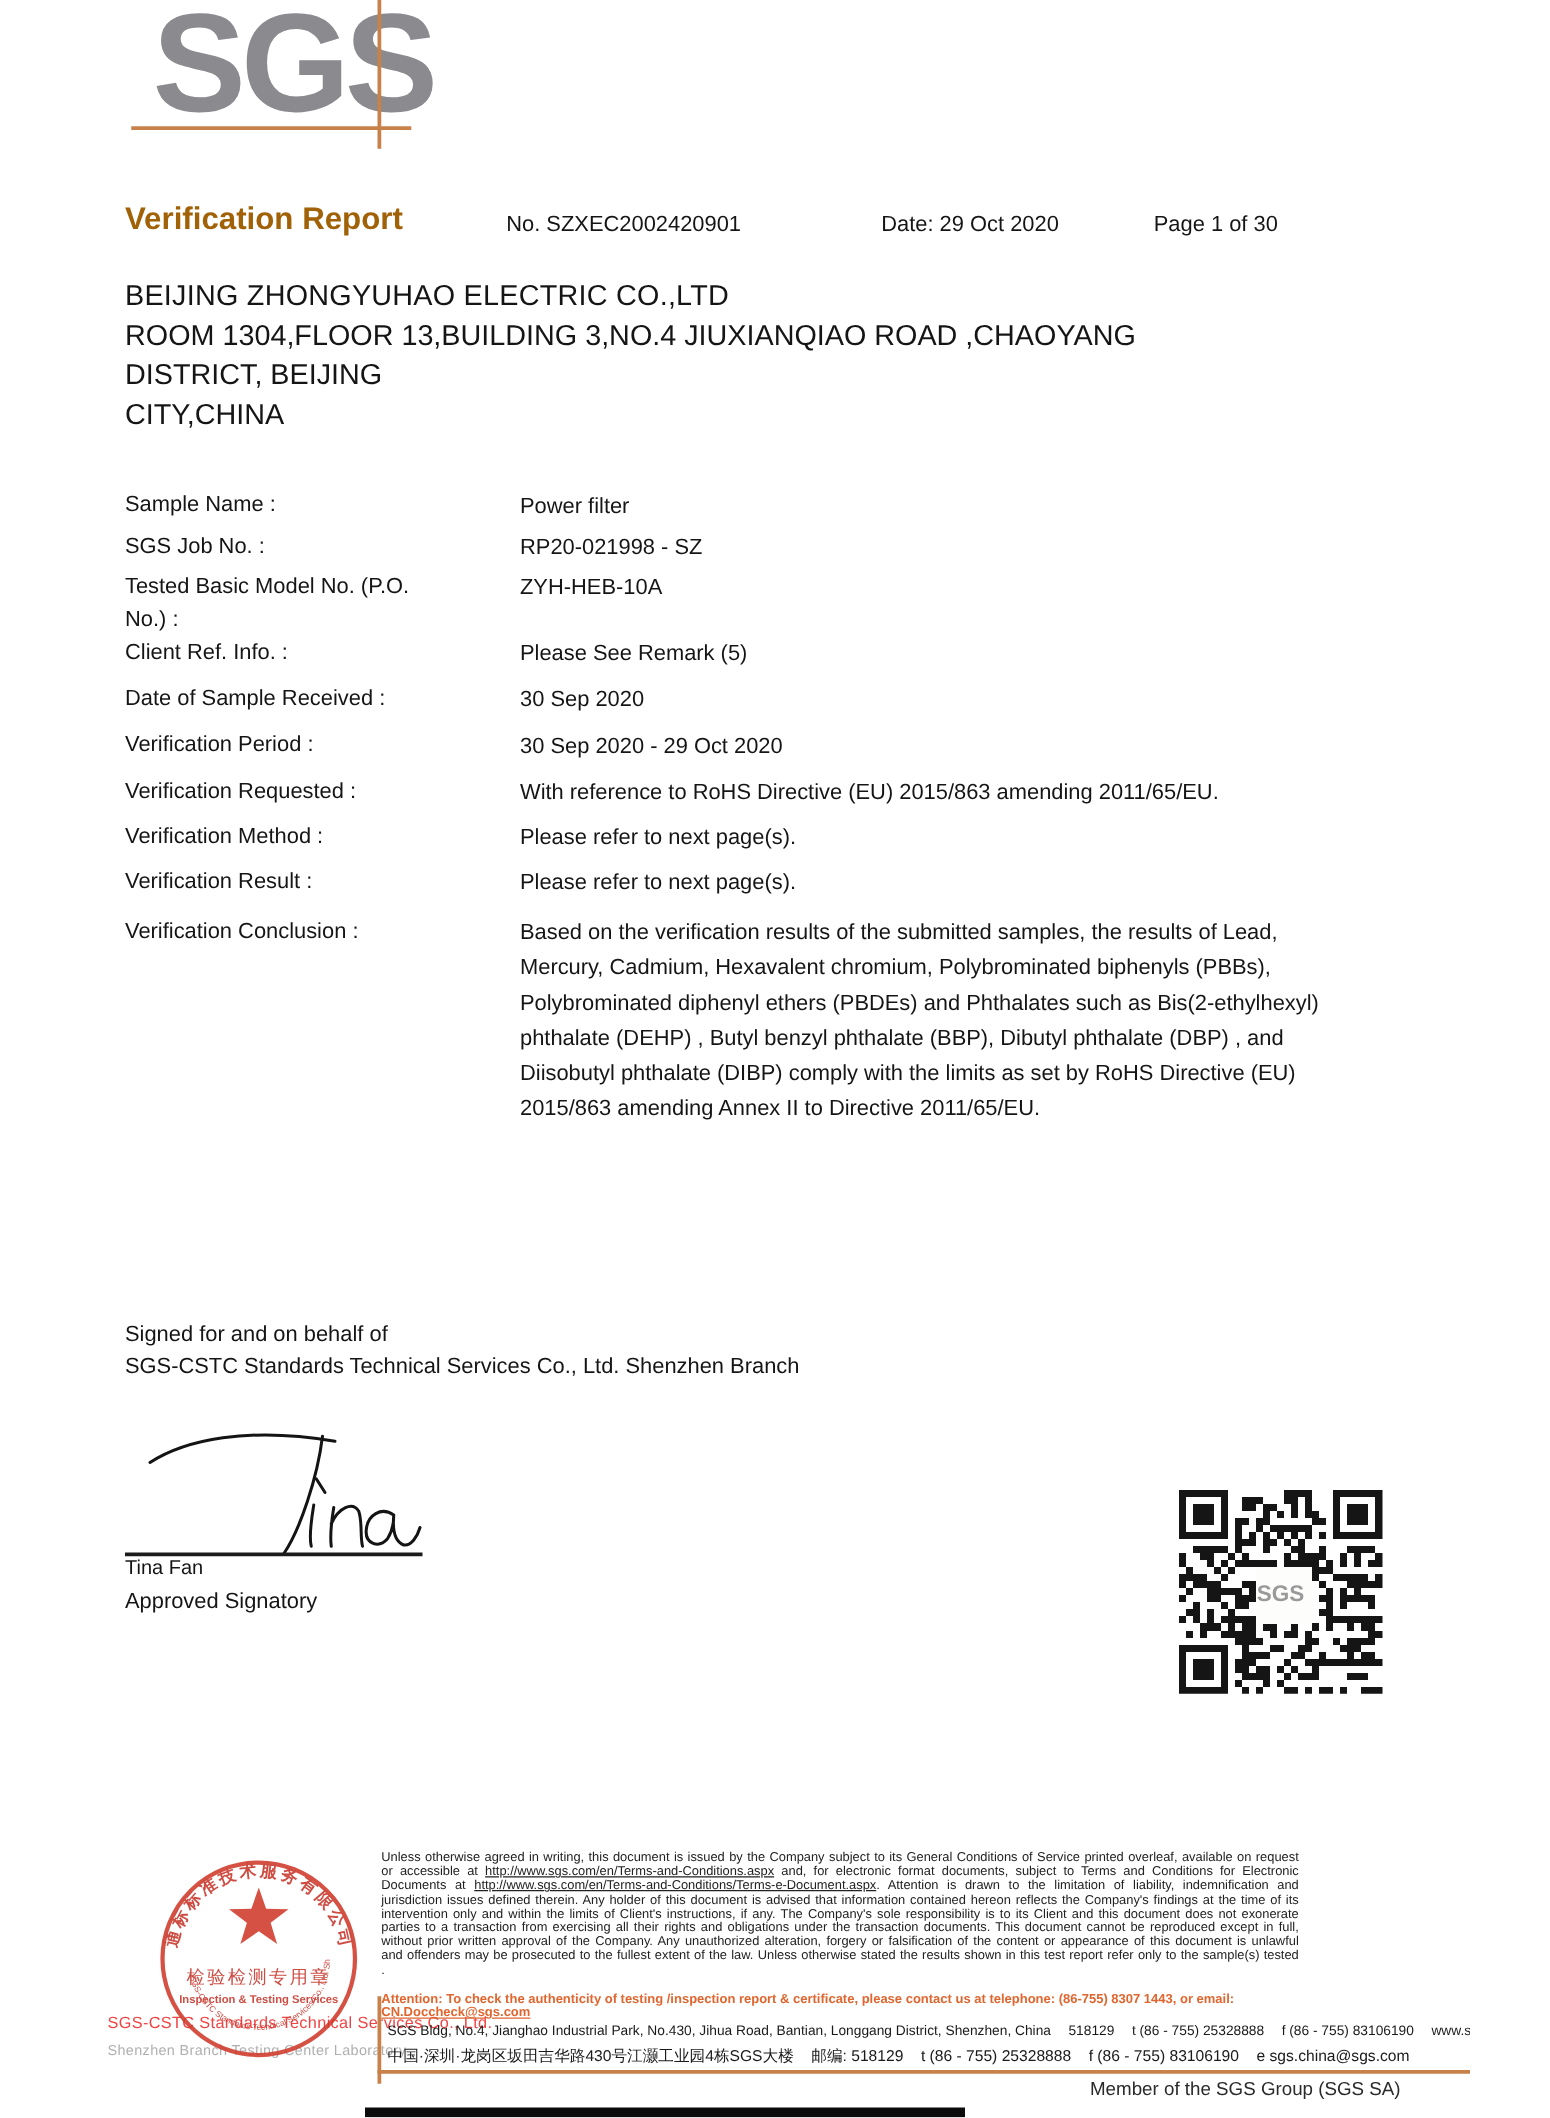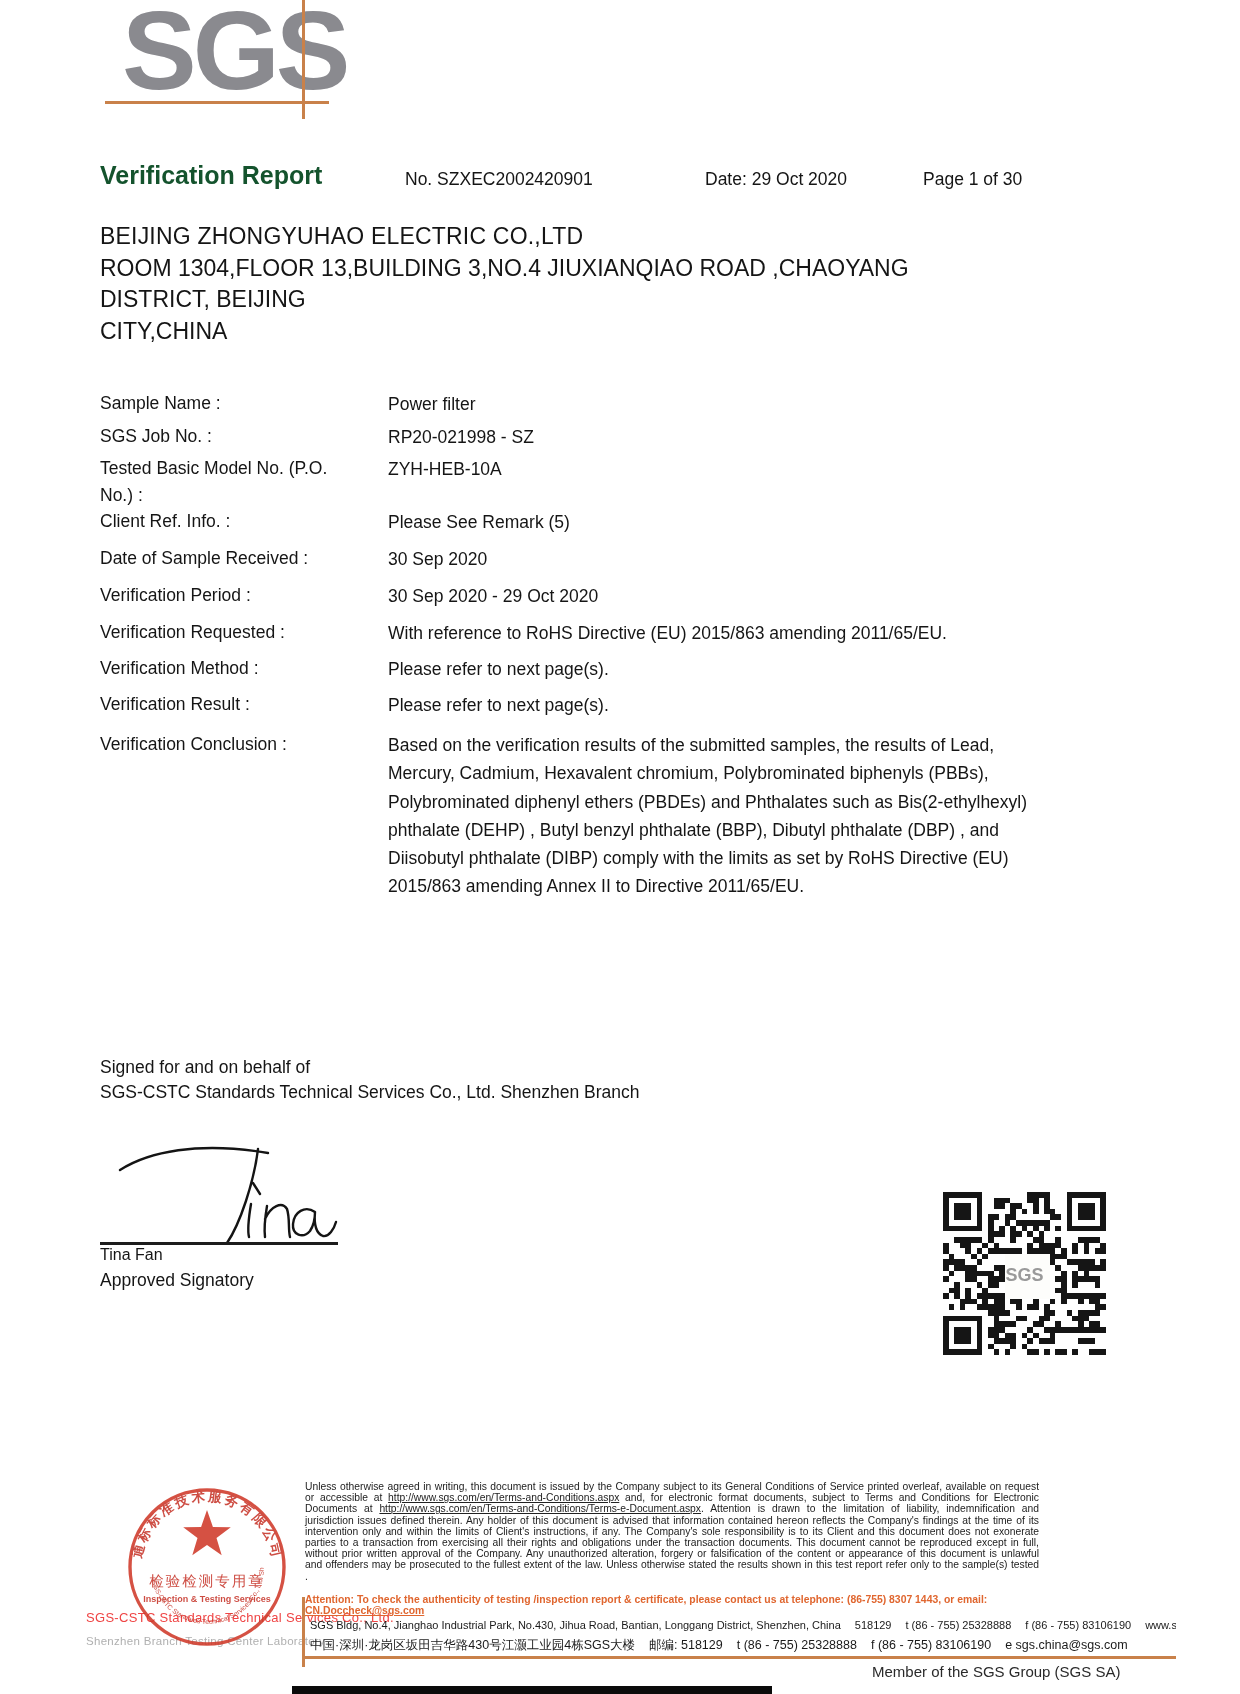--- a/index.html
+++ b/index.html
@@ -6,32 +6,32 @@
   html,body { background:#ffffff; }
   body { font-family:"Liberation Sans", sans-serif; color:#151515; }
   #page { position:relative; width:1176px; height:1694px; background:#fff; overflow:hidden; }
 
   
   .logo-text { position:absolute; left:122px; top:-14px; font-size:112px; font-weight:800;
                letter-spacing:-4px; color:#8a8a8f; font-family:"Liberation Sans",sans-serif; }
   .logo-hline { position:absolute; left:105px; top:101px; width:224px; height:3px; background:#c9814a; }
   .logo-vline { position:absolute; left:302px; top:0px; width:3px; height:119px; background:#c9814a; }
 
-  .doc-title { position:absolute; left:100px; top:161px; font-size:25px; font-weight:700; color:#14532d; }
+  .doc-title { position:absolute; left:100px; top:161px; font-size:25px; font-weight:700; color:#a16207; }
   .hdr-no    { position:absolute; left:405px; top:169px; font-size:17.5px; }
   .hdr-date  { position:absolute; left:705px; top:169px; font-size:17.5px; }
   .hdr-page  { position:absolute; left:923px; top:169px; font-size:17.5px; }
 
   
   .applicant { position:absolute; left:100px; top:221px; width:920px; font-size:23px; line-height:31.5px; }
   .applicant .co { letter-spacing:.2px; }
 
   
   .details { position:absolute; left:100px; top:382px; width:950px; height:540px; }
-  .drow { position:absolute; left:0; display:flex; width:950px; }
+  .drow { position:absolute; left:0; display:flex; width:950px;gap:28px; }
   .dlabel { width:252px; flex:none; font-size:17.5px; line-height:27px; }
   .dvalue { width:662px; margin-left:36px; flex:none; font-size:17.5px; line-height:28.3px; }
 
   
   .signed { position:absolute; left:100px; top:1055px; font-size:17.5px; line-height:24.5px; }
   .sig-svg { position:absolute; left:106px; top:1132px; }
   .sig-line { position:absolute; left:100px; top:1242px; width:238px; height:2.5px; background:#1c1c1c; }
   .sig-name { position:absolute; left:100px; top:1246px; font-size:16px; }
   .sig-title{ position:absolute; left:100px; top:1270px; font-size:17.5px; }
 

